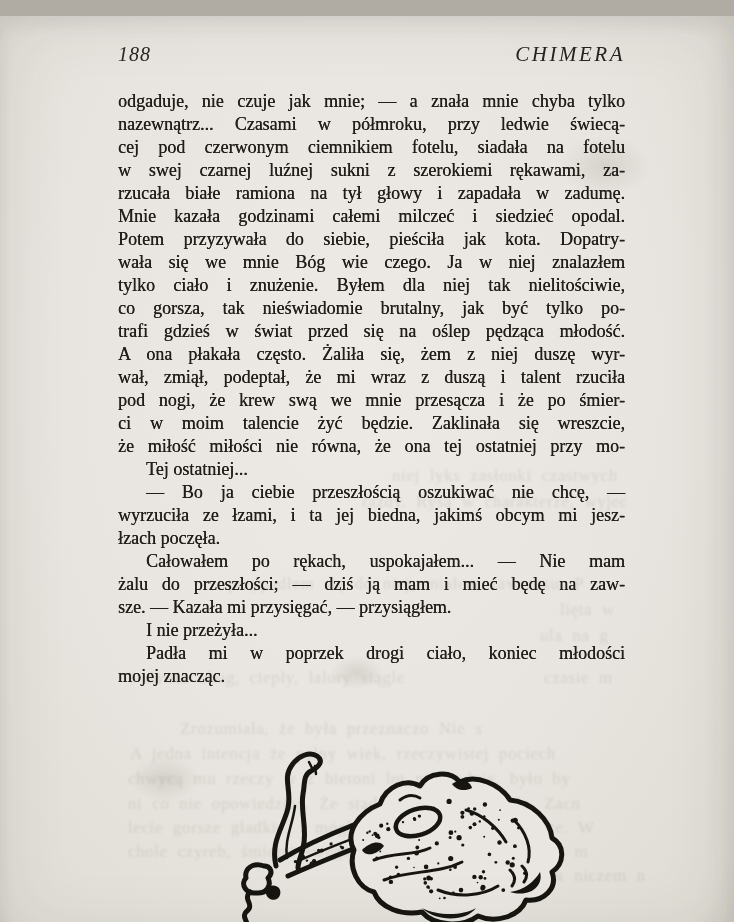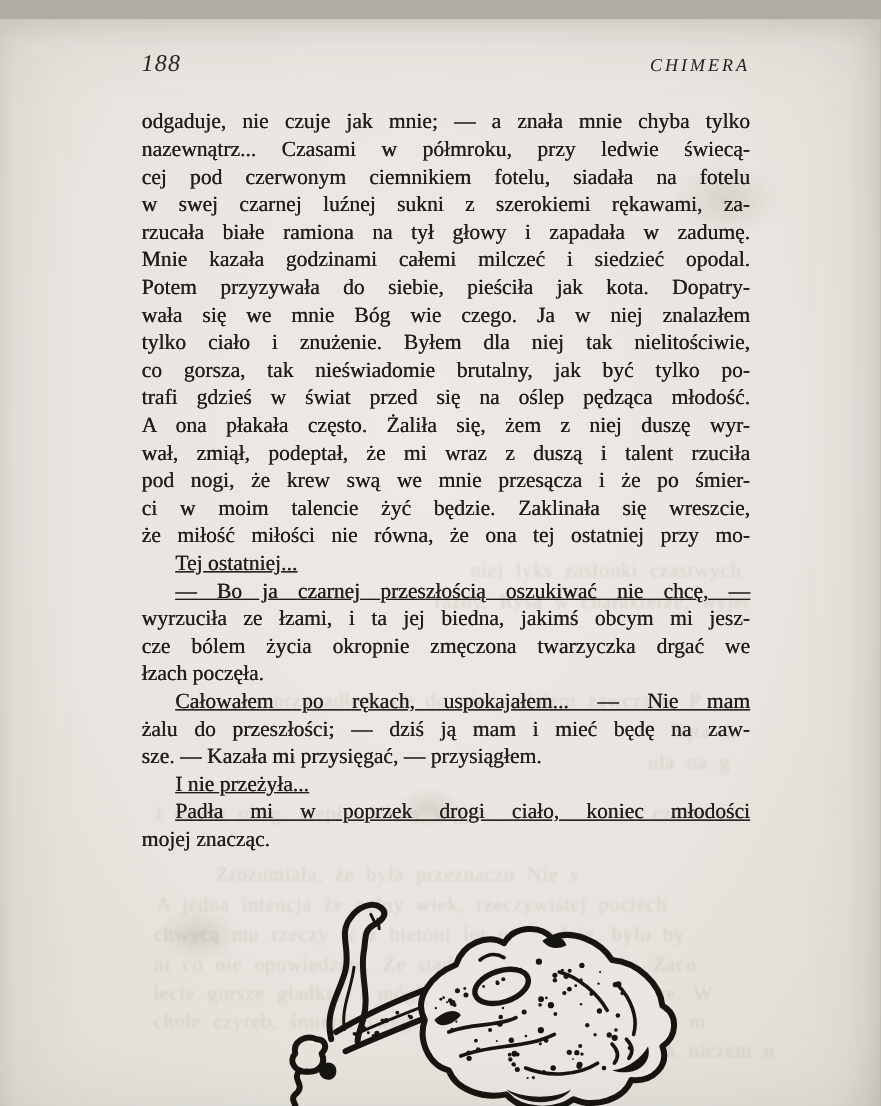--- a/index.html
+++ b/index.html
@@ -20,36 +20,36 @@
   }
   
   .running-head{
     position:absolute;left:118px;top:26px;width:507px;
     display:flex;justify-content:space-between;align-items:baseline;
   }
   .pagenum{
     font-style:italic;font-size:20px;letter-spacing:1px;color:#2a2722;
   }
   .head-title{
-    font-style:italic;font-size:15px;letter-spacing:2.5px;color:#262320;
+    font-style:italic;font-size:21px;letter-spacing:2.5px;color:#262320;
   }
   
   .textblock{
     position:absolute;left:118px;top:74px;width:507px;
     font-size:18px;line-height:23px;
     text-shadow:0.25px 0 0 currentColor;
   }
   .line{
     text-align:justify;
     text-align-last:justify;
     white-space:normal;
     height:23px;overflow:visible;
   }
   .line.last{text-align-last:left;}
-  .line.indent{text-indent:28px;text-decoration:underline;}
+  .line.indent{text-indent:28px;}
   
   .showthrough-layer{position:absolute;inset:0;pointer-events:none;}
   .ghost{
     position:absolute;
     color:#756f63;opacity:.17;
     filter:blur(1.1px);
     font-size:17px;line-height:20px;
     letter-spacing:.6px;word-spacing:5px;
     white-space:nowrap;overflow:hidden;
   }
@@ -101,23 +101,22 @@
       <div class="line">wała się we mnie Bóg wie czego. Ja w niej znalazłem</div>
       <div class="line">tylko ciało i znużenie. Byłem dla niej tak nielitościwie,</div>
       <div class="line">co gorsza, tak nieświadomie brutalny, jak być tylko po-</div>
       <div class="line">trafi gdzieś w świat przed się na oślep pędząca młodość.</div>
       <div class="line">A ona płakała często. Żaliła się, żem z niej duszę wyr-</div>
       <div class="line">wał, zmiął, podeptał, że mi wraz z duszą i talent rzuciła</div>
       <div class="line">pod nogi, że krew swą we mnie przesącza i że po śmier-</div>
       <div class="line">ci w moim talencie żyć będzie. Zaklinała się wreszcie,</div>
       <div class="line">że miłość miłości nie równa, że ona tej ostatniej przy mo-</div>
       <div class="line last indent">Tej ostatniej...</div>
-      <div class="line indent">— Bo ja czarnej przeszłością oszukiwać nie chcę, —</div>
+      <div class="line indent">— Bo ja ciebie przeszłością oszukiwać nie chcę, —</div>
       <div class="line">wyrzuciła ze łzami, i ta jej biedna, jakimś obcym mi jesz-</div>
-      <div class="line">cze bólem życia okropnie zmęczona twarzyczka drgać we</div>
       <div class="line last">łzach poczęła.</div>
       <div class="line indent">Całowałem po rękach, uspokajałem... — Nie mam</div>
       <div class="line">żalu do przeszłości; — dziś ją mam i mieć będę na zaw-</div>
       <div class="line last">sze. — Kazała mi przysięgać, — przysiągłem.</div>
       <div class="line last indent">I nie przeżyła...</div>
       <div class="line indent">Padła mi w poprzek drogi ciało, koniec młodości</div>
       <div class="line last">mojej znacząc.</div>
     </main>
 
   <div class="ornament">

